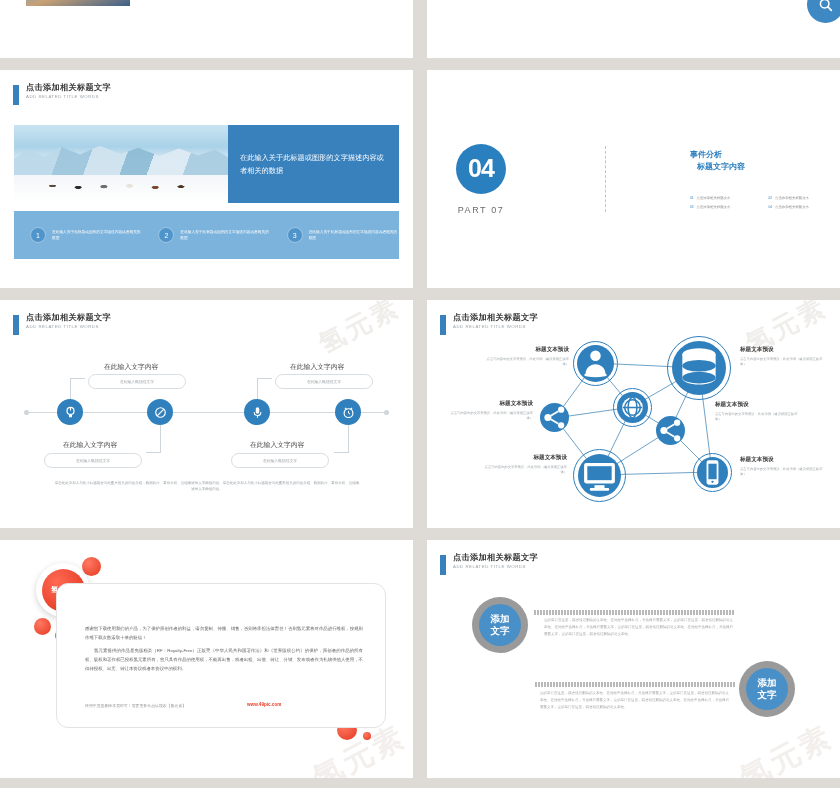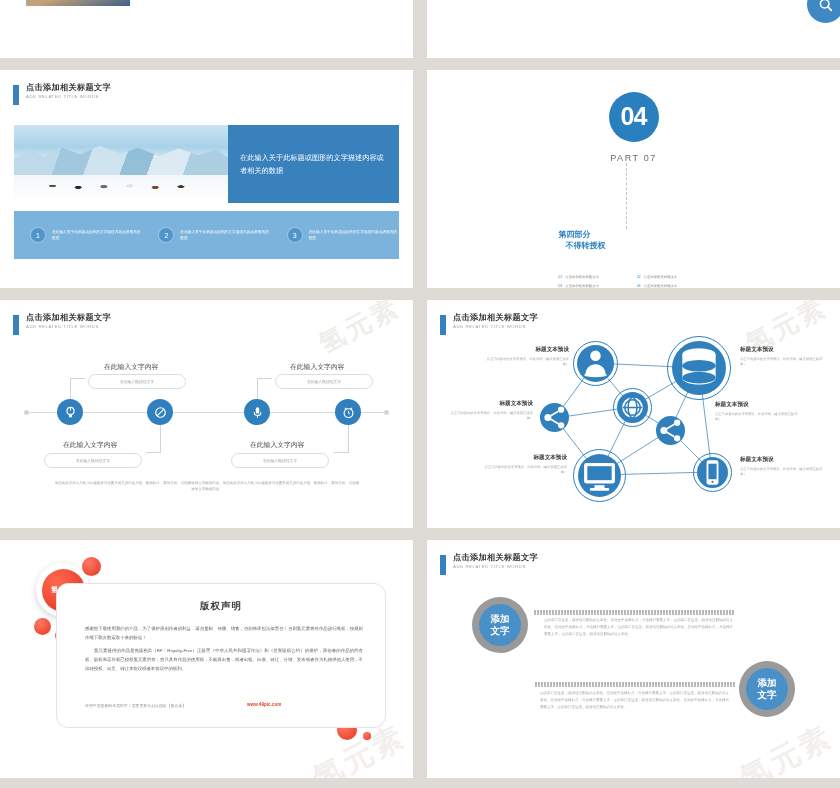--- a/index.html
+++ b/index.html
@@ -65,21 +65,21 @@
   .sC-band{ position:absolute; left:14px; top:141px; width:385px; height:48px;
      background:#7cb3dc; display:flex; align-items:center;}
   .sC-item{ flex:1; display:flex; gap:6px; align-items:center; padding-left:16px;}
   .numc{ width:16px;height:16px;border-radius:50%;background:#4f95cc;color:#fff;
      font-size:7px; display:flex;align-items:center;justify-content:center; flex:none;
      box-shadow:0 0 0 1px rgba(255,255,255,.45) inset;}
   .sC-item p{ font-size:3.7px; color:#ffffff; line-height:1.75; max-width:100px;}
 
   
   .d-wrap{ position:absolute; left:0; top:0; width:100%; height:100%;
-     display:flex; align-items:center; justify-content:flex-end; gap:0;flex-direction:column;}
+     display:flex; align-items:center; justify-content:space-between; gap:0;}
   .d-left{ width:108px; text-align:center;}
   .d-circ{ width:50px;height:50px;border-radius:50%; background:#2a7fbf; color:#fff;
      font-size:25px; font-weight:700; letter-spacing:-1px;
      display:flex;align-items:center;justify-content:center; margin:0 auto;}
   .d-part{ margin-top:11px; font-size:9px; color:#6b6b6b; letter-spacing:1.6px;}
   .d-div{ width:1px; height:66px; border-left:1px dashed #b9c7d2; margin:0 16px 0 2px;}
   .d-right{ width:150px;}
   .d-h1{ font-size:8px; color:#2a7fbf; font-weight:700; line-height:1.45;}
   .d-h2{ font-size:8px; color:#2a7fbf; font-weight:700; line-height:1.45; padding-left:7px;}
   .d-bullets{ margin-top:23px; display:grid; grid-template-columns:1fr 1fr;
@@ -202,22 +202,22 @@
   </div>
 
   <div class="slide">
     <div class="d-wrap">
       <div class="d-left">
         <div class="d-circ">04</div>
         <div class="d-part">PART 07</div>
       </div>
       <div class="d-div"></div>
       <div class="d-right">
-        <div class="d-h1">第四部分</div>
-        <div class="d-h2">不得转授权</div>
+        <div class="d-h1">事件分析</div>
+        <div class="d-h2">标题文字内容</div>
         <div class="d-bullets">
           <div class="d-b">
               <i>01</i>
               <span>点击添加相关标题文本</span>
             </div>
           <div class="d-b">
               <i>02</i>
               <span>点击添加相关标题文本</span>
             </div>
           <div class="d-b">
@@ -430,21 +430,20 @@
     <div class="bub" style="left:34px; top:78px; width:17px;height:17px;"></div>
     <div class="bub" style="left:55px; top:90px; width:11px;height:11px;"></div>
     <div class="bub" style="left:337px; top:180px; width:20px;height:20px;"></div>
     <div class="bub" style="left:363px; top:192px; width:8px;height:8px;"></div>
 
     <div class="logo">
       <i>氢元素</i>
     </div>
 
     <div class="cp-box">
-      <div class="cp-title">版权声明</div>
       <div class="cp-p" style="top:40px;">感谢您下载使用我们的产品，为了保护原创作者的利益，请勿复制、传播、销售，否则将承担法律责任！否则氢元素将对作品进行维权，按规则作维下载次数索取十倍的赔偿！</div>
       <div class="cp-p" style="top:62px; text-indent:9px;">氢元素提供的作品是免版税类（RF：Royalty-Free）正版受《中华人民共和国著作法》和《世界版权公约》的保护，原创者的作品的所有权、版权和著作权已授权氢元素所有，您只具有作品的使用权，不能再出售，或者出租、出借、转让、分销、发布或者作为礼物供他人使用，不得转授权、出卖、转让本协议或者本协议中的权利。</div>
       <div class="cp-foot">使用中直接删除本页即可！需要更多作品请搜索【氢元素】</div>
       <div class="cp-url">www.49pic.com</div>
     </div>
   </div>
 
   <div class="slide">
     <div class="wm2">氢元素</div>
     <div class="hdr">

